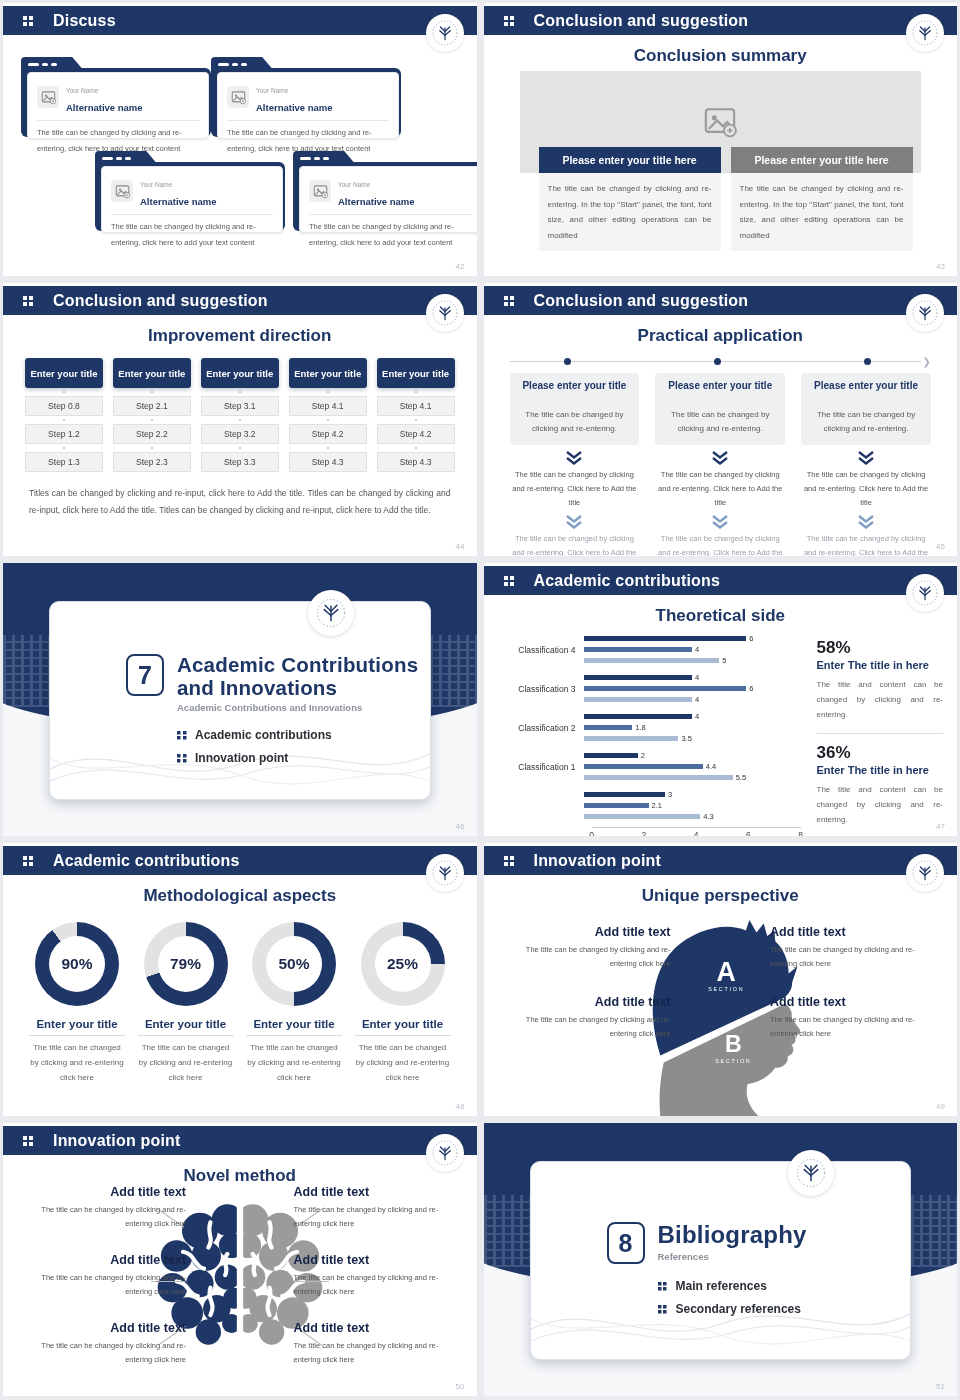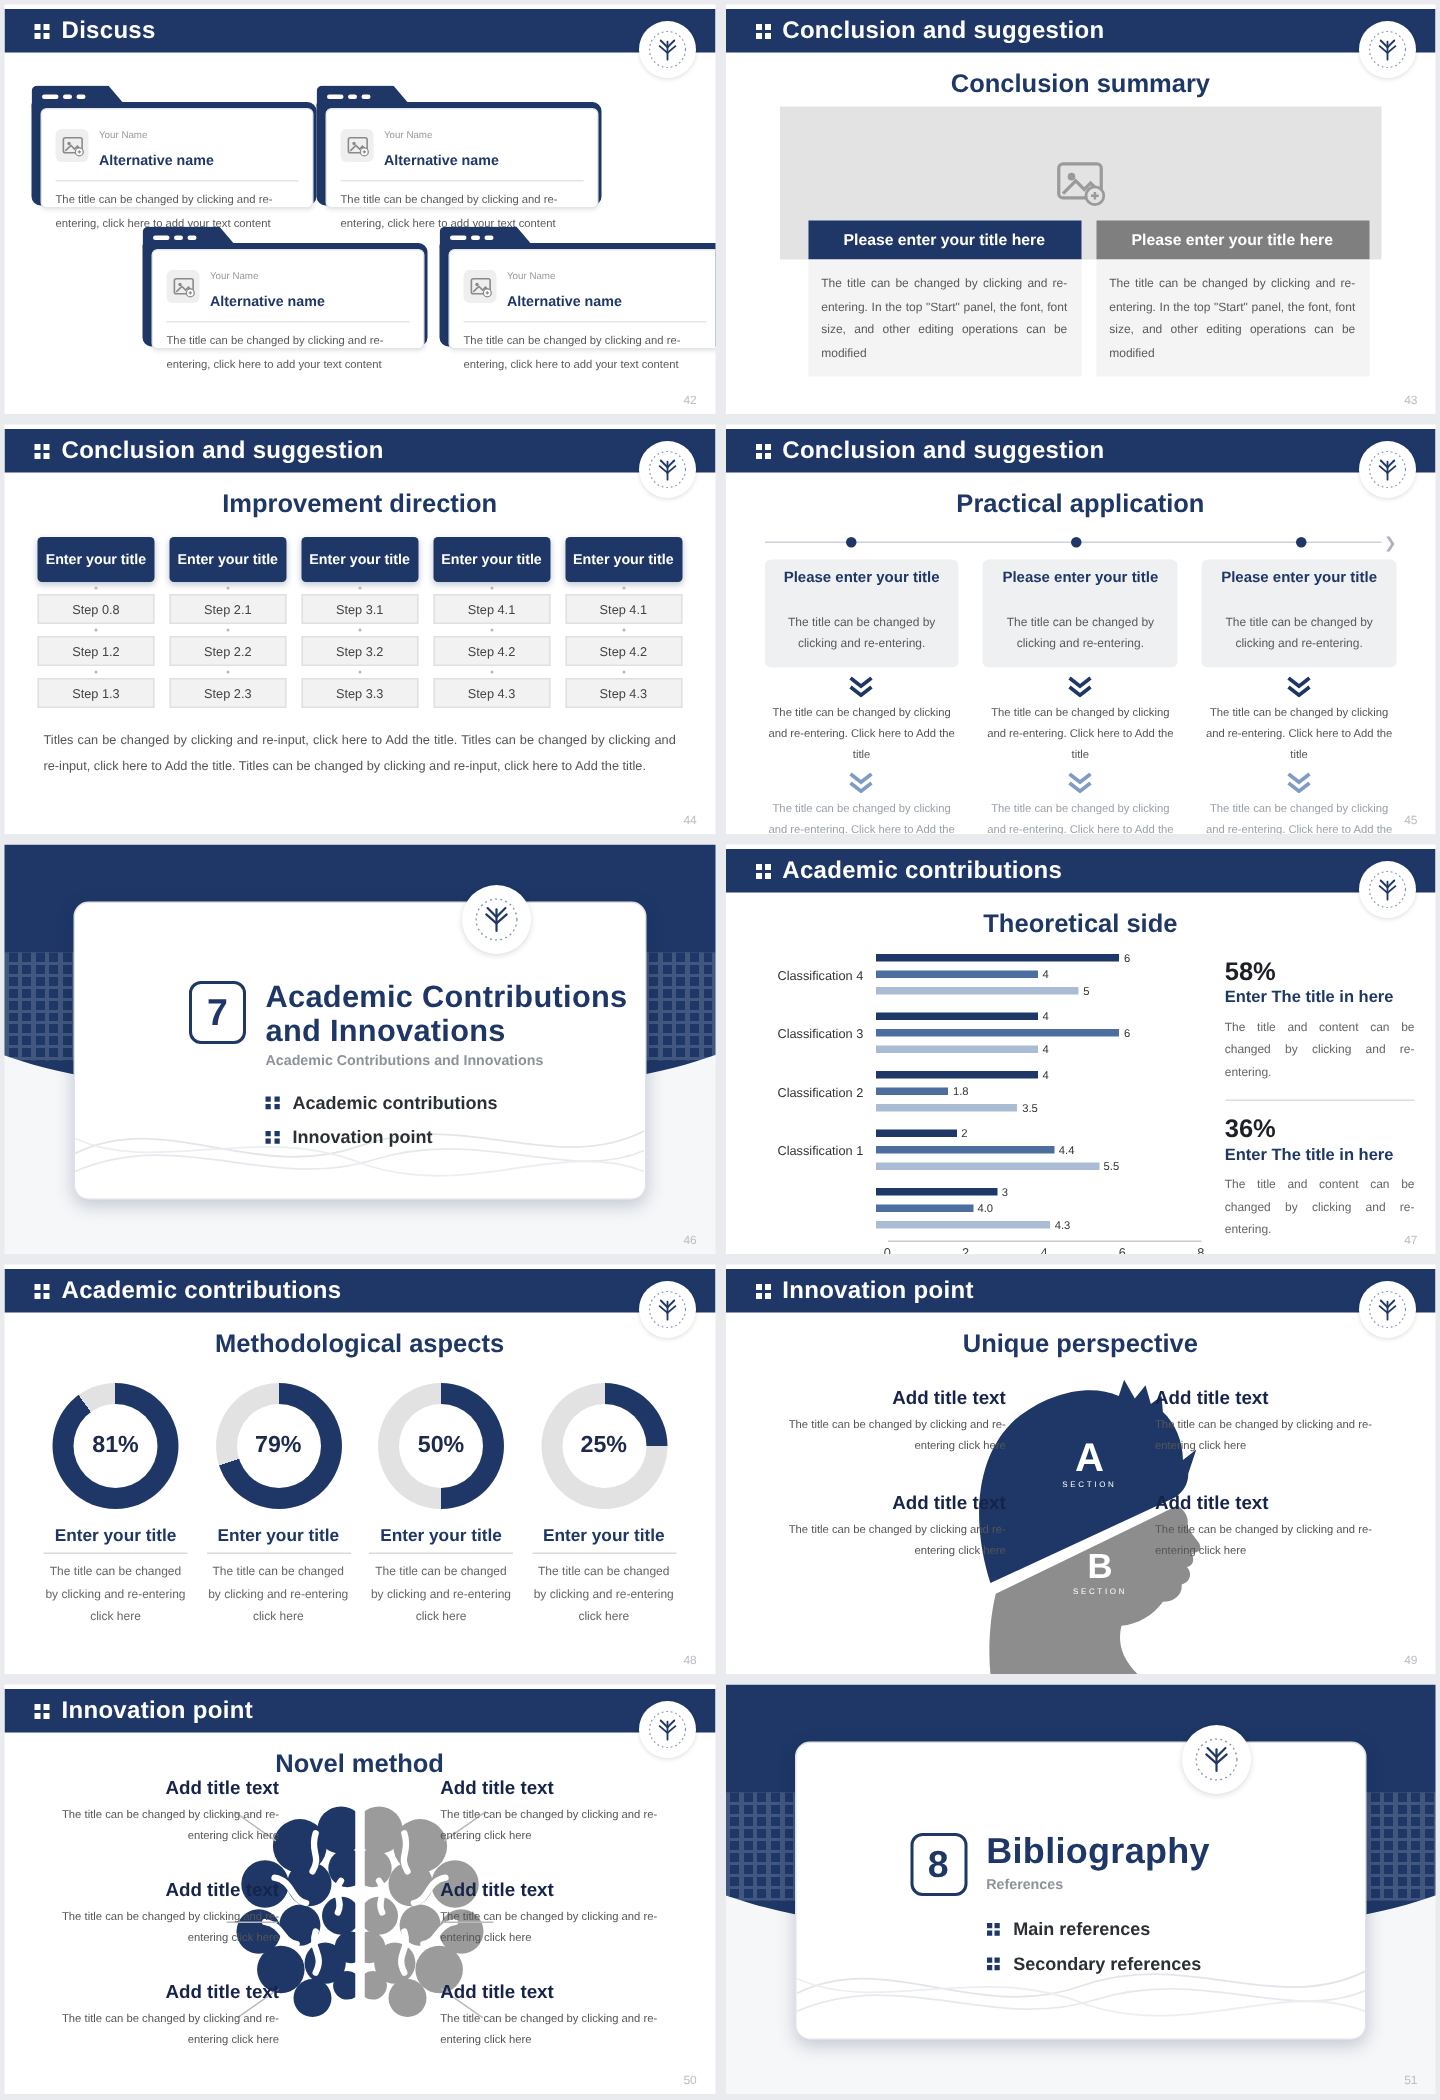--- a/index.html
+++ b/index.html
@@ -5,21 +5,21 @@
   :root{
     --navy:#1e3766; --med:#4d6f9f; --light:#a9bcd4; --gray-bar:#7f7f7f;
     --body:#5a5a5a; --faded:#9aa0a8; --box:#f2f2f2; --ph:#e3e3e3; --gut:#e9ebef;
   }
   *{margin:0;padding:0;box-sizing:border-box}
   html,body{width:960px;background:var(--gut);font-family:"Liberation Sans",sans-serif;}
   .page{width:960px;height:1400px;display:grid;grid-template-columns:1fr 1fr;grid-auto-rows:273px;gap:7px;padding:3px;background:var(--gut);}
   .slide{position:relative;background:#fff;overflow:hidden;}
   
   .band{height:29px;margin-top:3px;background:var(--navy);display:flex;align-items:center;padding-left:20px;}
-  .band-title{color:#fff;font-weight:bold;font-size:16px;margin-left:8px;letter-spacing:.2px;}
+  .band-title{color:#fff;font-weight:bold;font-size:16px;margin-left:20px;letter-spacing:.2px;}
   .dots{display:inline-block;width:10px;height:10px;flex:0 0 10px;color:#fff;
     background-image:linear-gradient(currentColor,currentColor),linear-gradient(currentColor,currentColor),linear-gradient(currentColor,currentColor),linear-gradient(currentColor,currentColor);
     background-size:4px 4px;background-position:0 0,6px 0,0 6px,6px 6px;background-repeat:no-repeat;}
   .dots.navy{color:var(--navy);}
   .logo{position:absolute;top:11px;right:13px;width:38px;height:38px;border-radius:50%;background:#fff;z-index:6;
     display:flex;align-items:center;justify-content:center;box-shadow:0 1px 3px rgba(0,0,0,.12);}
   .logo svg{width:30px;height:30px;}
   .stitle-center{ text-align:center;color:var(--navy);font-weight:bold;font-size:17px;margin-top:11px;}
   .pagenum{position:absolute;right:12px;bottom:5px;font-size:8px;color:#b9bec6;}
   
@@ -561,21 +561,21 @@
             </div>
             <div class="bar-group">
               <div class="bar-cat"></div>
               <div class="bar-set">
                 <div class="bar-row">
                   <div class="bar" style="width: 37.5%; background: rgb(30, 55, 102);"></div>
                   <span class="bar-val">3</span>
                 </div>
                 <div class="bar-row">
                   <div class="bar" style="width: 30%; background: rgb(77, 111, 159);"></div>
-                  <span class="bar-val">4.0</span>
+                  <span class="bar-val">2.1</span>
                 </div>
                 <div class="bar-row">
                   <div class="bar" style="width: 53.75%; background: rgb(169, 188, 212);"></div>
                   <span class="bar-val">4.3</span>
                 </div>
               </div>
             </div>
           </div>
         <div class="bar-axis">
             <span style="left: 0%;">0</span>
@@ -613,21 +613,21 @@
             <line x1="20" y1="18" x2="26" y2="12"></line>
             <line x1="20" y1="23" x2="13" y2="17"></line>
             <line x1="20" y1="23" x2="27" y2="17"></line>
           </g>
         </svg>
     </div>
     <div class="stitle-center">Methodological aspects</div>
     <div class="donut-row">
       <div class="ditem">
         <div class="donut" style="background: conic-gradient(rgb(30, 55, 102) 0deg, rgb(30, 55, 102) 90%, rgb(226, 226, 226) 90%, rgb(226, 226, 226) 100%);">
-            <b>81%</b>
+            <b>90%</b>
           </div>
         <div class="dtitle">Enter your title</div>
         <div class="dbody">The title can be changed by clicking and re-entering click here</div>
       </div>
       <div class="ditem">
         <div class="donut" style="background: conic-gradient(rgb(30, 55, 102) 0deg, rgb(30, 55, 102) 70%, rgb(226, 226, 226) 70%, rgb(226, 226, 226) 100%);">
             <b>79%</b>
           </div>
         <div class="dtitle">Enter your title</div>
         <div class="dbody">The title can be changed by clicking and re-entering click here</div>

